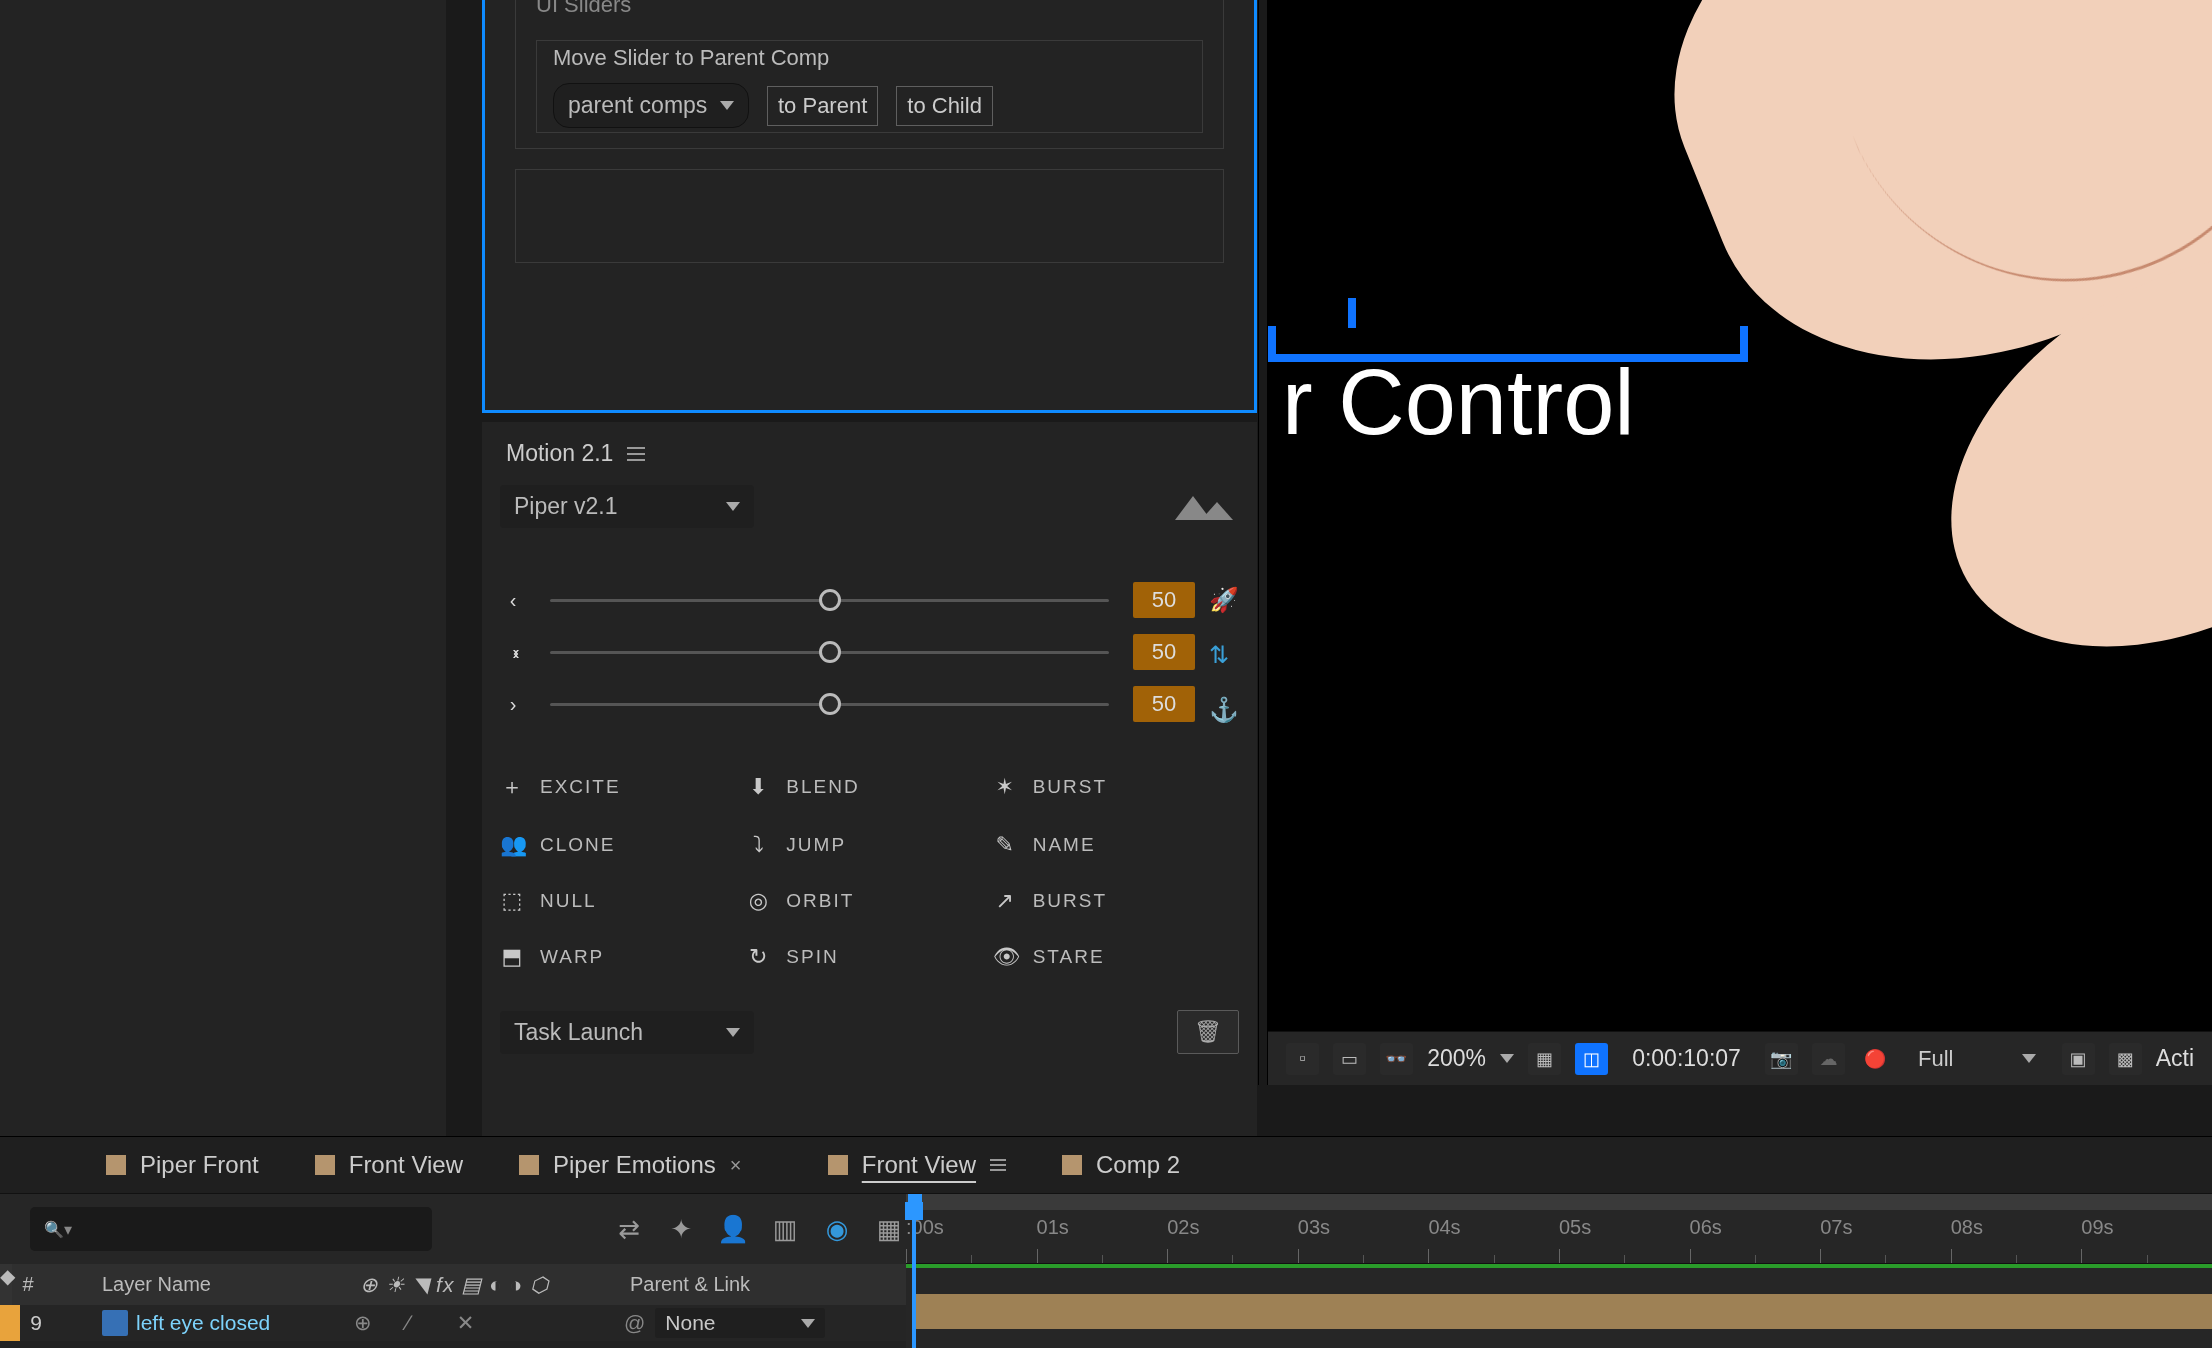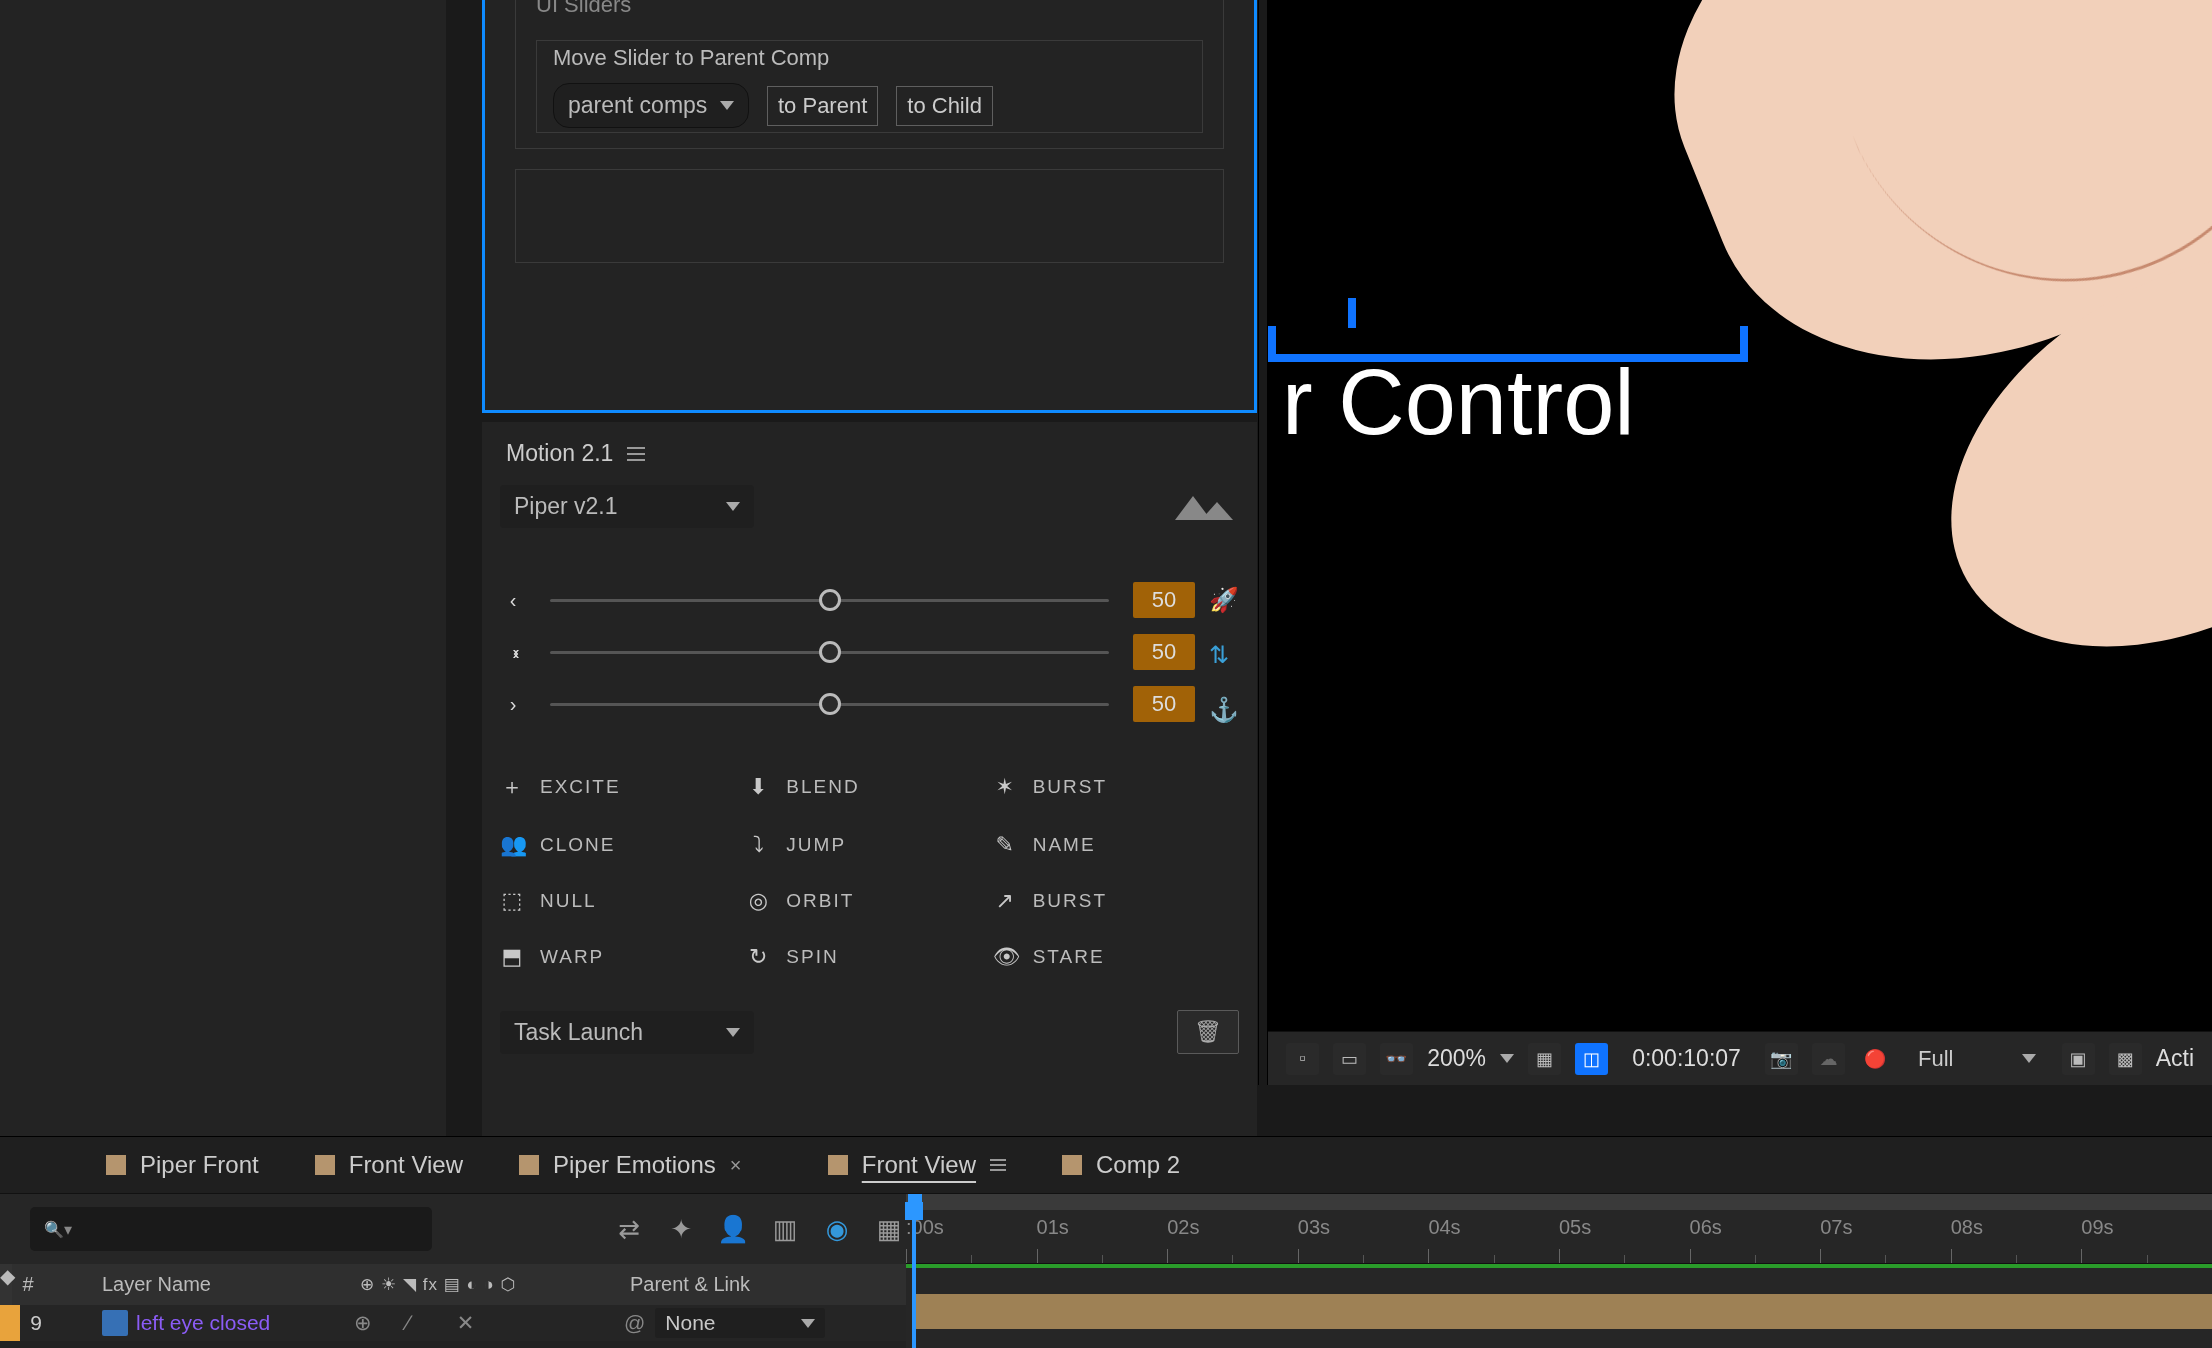--- a/index.html
+++ b/index.html
@@ -311,30 +311,30 @@
   <span class="ci g">▥</span>
   <span class="ci active">◉</span>
   <span class="ci g">▦</span>
 </div>
 
 <div class="hdr-row">
   <span style="width:12px;background:#333;height:100%;">◆</span>
   <span class="cell" style="width:32px;text-align:center;">#</span>
   <span style="width:50px;"></span>
   <span class="cell" style="width:258px;">Layer Name</span>
-  <span class="cell" style="width:270px;font-size:17px;letter-spacing:1px;">⊕ ☀ ◥ fx ▤ ◐ ◑ ⬡</span>
+  <span class="cell" style="width:270px;font-size:21px;letter-spacing:1px;font-style:italic;">⊕ ☀ ◥ fx ▤ ◐ ◑ ⬡</span>
   <span class="cell">Parent &amp; Link</span>
 </div>
 
 <div class="layer-row">
   <div class="orange"></div>
   <span class="cell" style="width:32px;text-align:center;color:#ccc;">9</span>
   <span style="width:42px;"></span>
   <div class="blue-ic"></div>
-  <span style="width:218px;color:#8b5cf6;">left eye closed</span>
+  <span style="width:218px;color:#7dd3fc;">left eye closed</span>
   <span style="width:270px;color:#888;">⊕&nbsp;&nbsp;&nbsp;&nbsp;&nbsp;&nbsp;∕&nbsp;&nbsp;&nbsp;&nbsp;&nbsp;&nbsp;&nbsp;&nbsp;✕</span>
   <span style="color:#888;margin-right:10px;">@</span>
   <div style="display:flex;align-items:center;justify-content:space-between;background:#1f1f1f;width:170px;padding:3px 10px;border-radius:3px;">
     <span>None</span>
     <span class="chev"></span>
   </div>
 </div>
 <div class="below"></div>
 
 <div class="tl">

